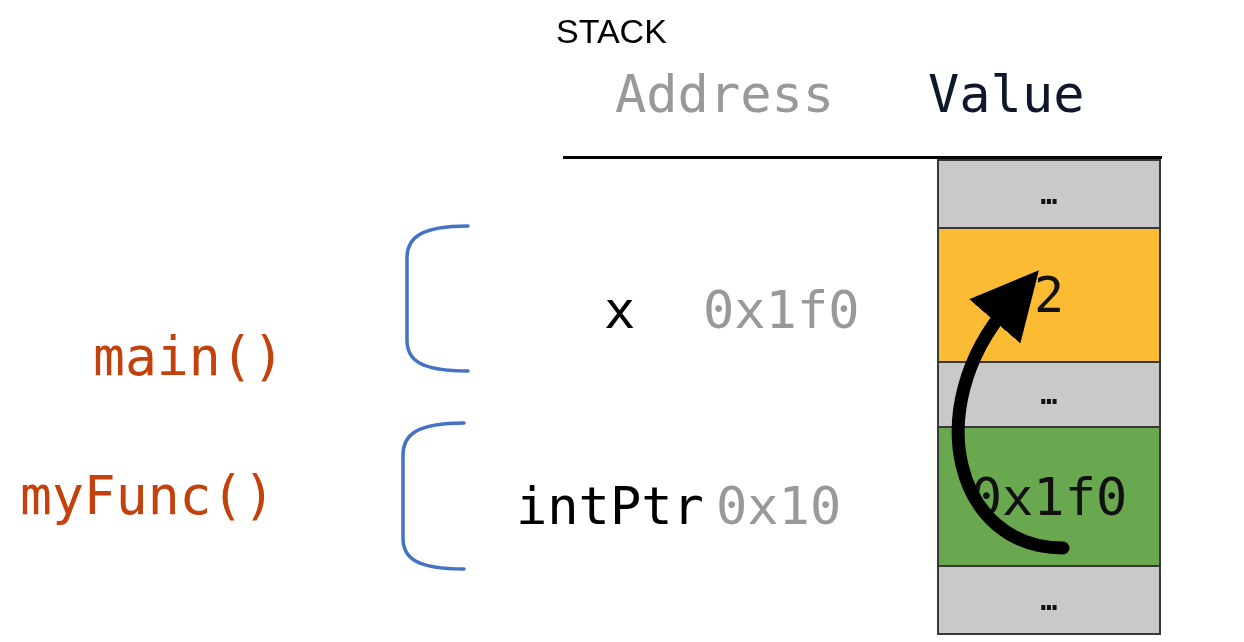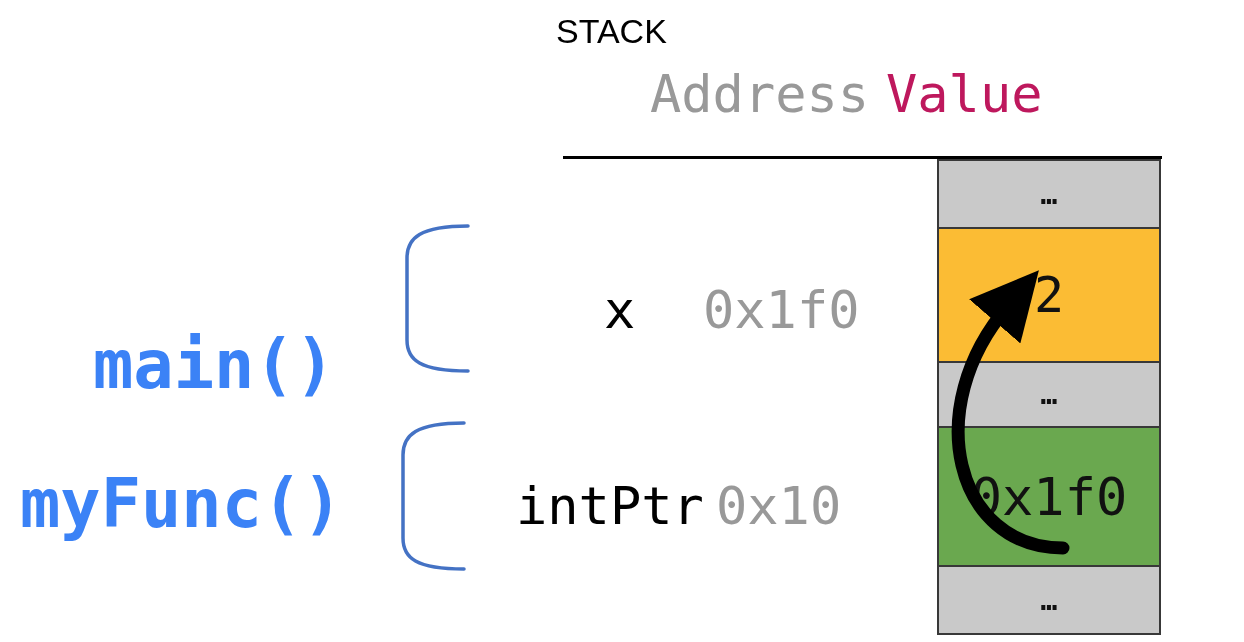--- a/index.html
+++ b/index.html
@@ -15,22 +15,22 @@
 
   .diagram-title {
     left: 556px; top: 12px; width: 210px;
     text-align: left;
     font-family: "Liberation Sans", sans-serif;
     font-size: 34px;
     color: #000;
   }
 
   .col-header { top: 64px; font-size: 52px; white-space: nowrap; }
-  .col-header.address { left: 650px; color: var(--address-gray, #999); }
-  .col-header.value   { left: 886px; color: #be185d; }
+  .col-header.address { left: 615px; color: var(--address-gray, #999); }
+  .col-header.value   { left: 928px; color: #0f172a; }
 
   .header-rule {
     left: 563px; top: 156px; width: 599px; height: 3px;
     background: #000;
   }
 
   .stack-table { left: 937px; top: 159px; width: 224px; z-index: 1; }
   .cell {
     width: 100%;
     border: 2.5px solid var(--border-dark, #383838);
@@ -40,21 +40,21 @@
   .cell + .cell { margin-top: -2.5px; }
   .cell.gray   { background: var(--cell-gray, #c9c9c9); font-size: 28px; font-weight: 700; }
   .cell.orange { background: var(--cell-orange, #fbbc34); font-size: 50px; }
   .cell.green  { background: var(--cell-green, #6aa84f); font-size: 52px; }
   .cell.r1 { height: 70px; }
   .cell.r2 { height: 137px; }
   .cell.r3 { height: 67px; }
   .cell.r4 { height: 142px; }
   .cell.r5 { height: 70px; }
 
-  .frame-label { font-size: 67px; font-weight: 700; color: #3b82f6; white-space: nowrap; }
+  .frame-label { font-size: 53px; font-weight: 400; color: #c2410c; white-space: nowrap; }
   .frame-label.main   { left: 93px;  top: 326px; }
   .frame-label.myfunc { left: 20px;  top: 465px; }
 
   .var-name { font-size: 52px; color: #000; white-space: nowrap; }
   .var-addr { font-size: 52px; color: var(--address-gray, #999); white-space: nowrap; }
   .var-name.x      { left: 604px; top: 280px; }
   .var-addr.x      { left: 703px; top: 280px; }
   .var-name.intptr { left: 516px; top: 476px; }
   .var-addr.intptr { left: 716px; top: 476px; text-align: center; }
 

